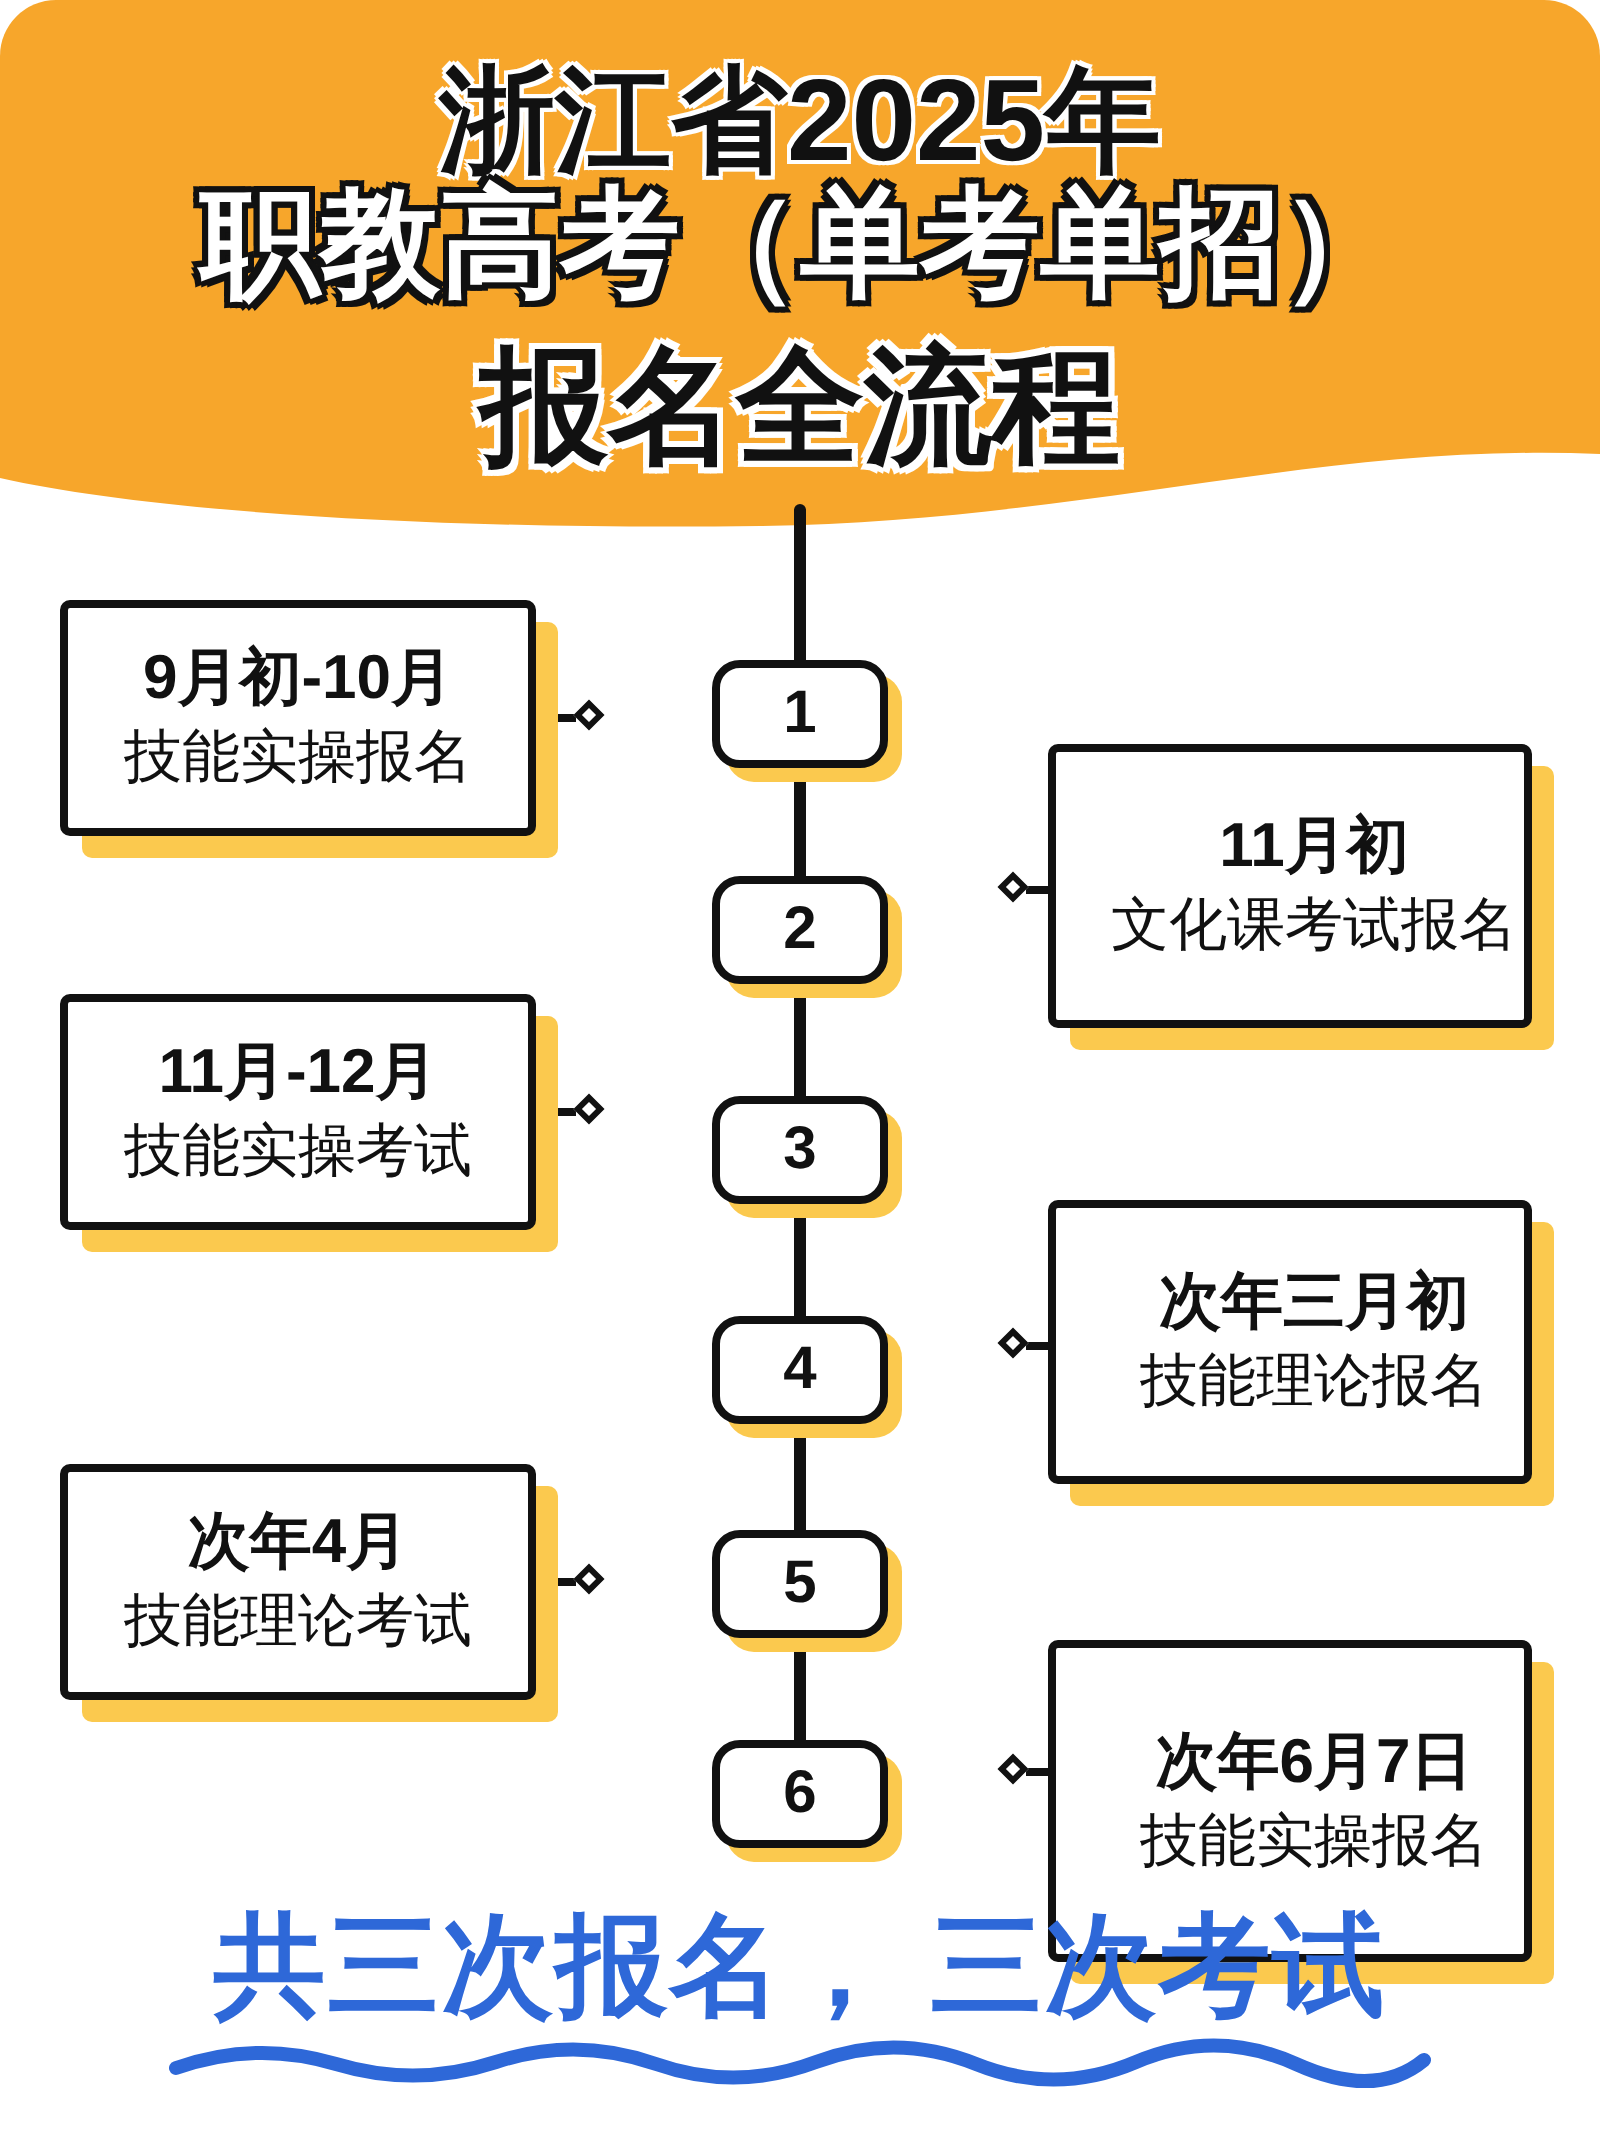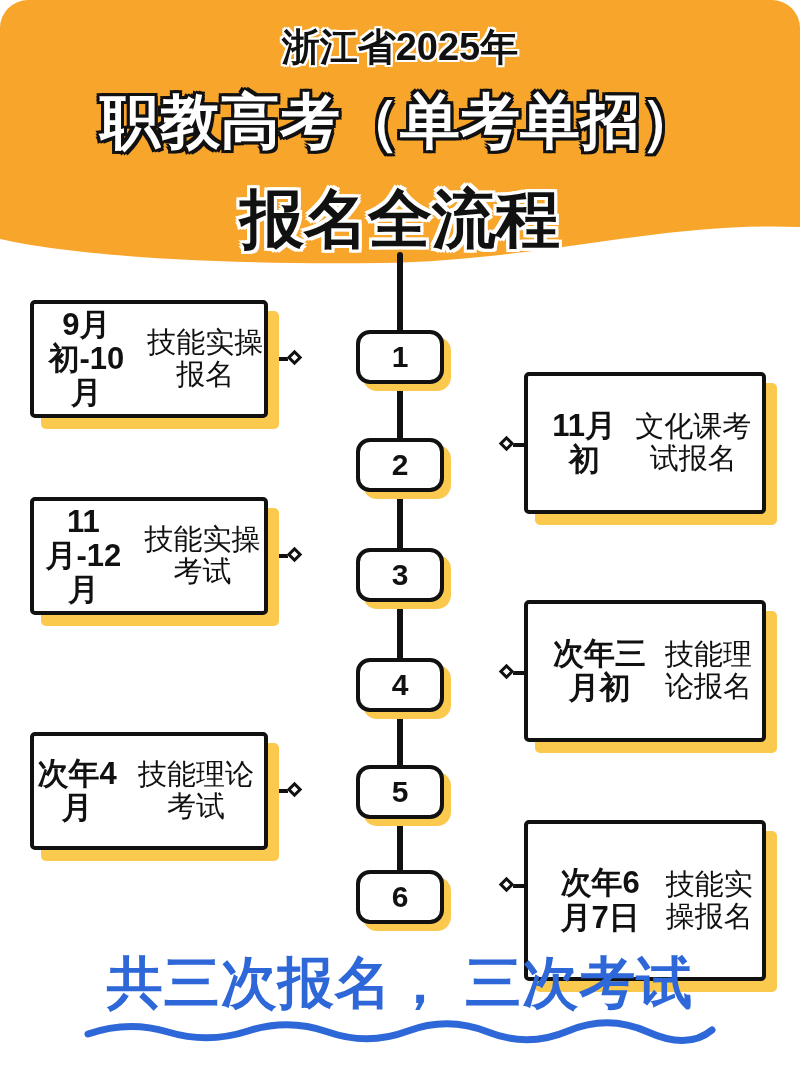--- a/index.html
+++ b/index.html
@@ -20,50 +20,50 @@
   }
   
   .banner{
     position:absolute;left:0;top:0;width:800px;height:215px;
     background:var(--orange);
     border-radius:28px 28px 0 0;
   }
   .banner-wave{position:absolute;left:0;top:213px;width:800px;height:58px;display:block;}
   .title{position:absolute;left:0;width:800px;text-align:center;z-index:3;color:var(--ink);}
   .title-1{
-    top:22px;font-size:38px;font-weight:800;
+    top:22px;font-size:58px;font-weight:800;
     text-shadow:2px 2px 0 #fff,-2px 2px 0 #fff,2px -2px 0 #fff,-2px -2px 0 #fff,0 2px 0 #fff,0 -2px 0 #fff,2px 0 0 #fff,-2px 0 0 #fff;
   }
   .title-2{
     top:82px;font-size:60px;font-weight:700;color:#ffffff;
     text-shadow:3px 3px 0 #111,-3px 3px 0 #111,3px -3px 0 #111,-3px -3px 0 #111,0 3px 0 #111,0 -3px 0 #111,3px 0 0 #111,-3px 0 0 #111;
   }
   .title-3{
-    top:176px;font-size:64px;font-weight:900;
+    top:160px;font-size:64px;font-weight:900;
     text-shadow:3px 3px 0 #fff,-3px 3px 0 #fff,3px -3px 0 #fff,-3px -3px 0 #fff,0 3px 0 #fff,0 -3px 0 #fff,3px 0 0 #fff,-3px 0 0 #fff;
   }
   
   .spine{
     position:absolute;left:397px;top:252px;width:6px;height:678px;
     background:var(--ink);border-radius:3px;z-index:1;
   }
   .node{
     position:absolute;left:356px;width:88px;height:54px;
     background:#fff;border:4px solid var(--ink);border-radius:14px;
     box-shadow:7px 7px 0 var(--yellow);
     display:flex;align-items:center;justify-content:center;
     font-size:30px;font-weight:700;color:var(--ink);z-index:2;
   }
   .node-1{top:330px}.node-2{top:438px}.node-3{top:548px}
   .node-4{top:658px}.node-5{top:765px}.node-6{top:870px}
   
   .card{
     position:absolute;background:#fff;border:4px solid var(--ink);border-radius:5px;
     box-shadow:11px 11px 0 var(--yellow);
-    display:flex;flex-direction:row;align-items:center;justify-content:center;
+    display:flex;flex-direction:column;align-items:center;justify-content:center;
     gap:8px;z-index:2;text-align:center;color:var(--ink);
   }
   .card .date{font-size:31px;font-weight:800;line-height:1.1;}
   .card .label{font-size:29px;font-weight:400;line-height:1.1;}
   .card-l{left:30px;width:238px;height:118px;}
   .card-l1{top:300px}.card-l2{top:497px}.card-l3{top:732px}
   .card-r{left:524px;width:242px;padding-left:24px;}
   .card-r1{top:372px;height:142px}.card-r2{top:600px;height:142px}.card-r3{top:820px;height:161px}
   
   .conn-line{position:absolute;height:4px;background:var(--ink);z-index:1;}

